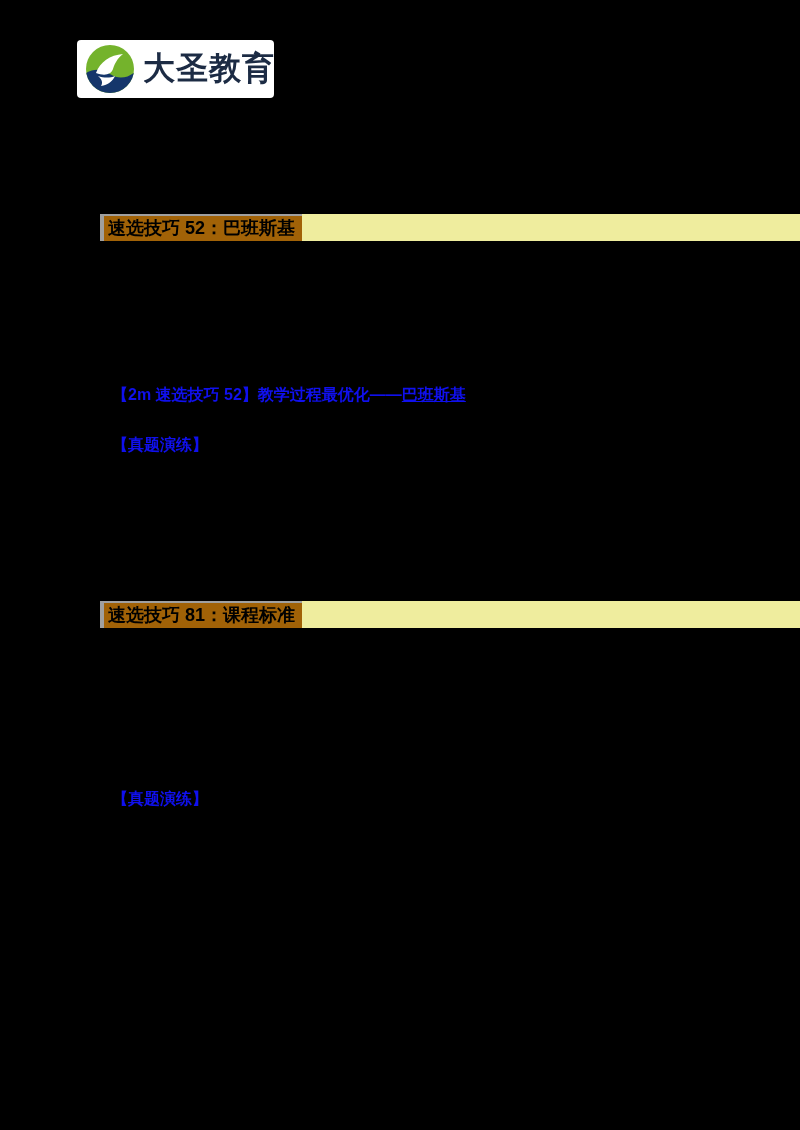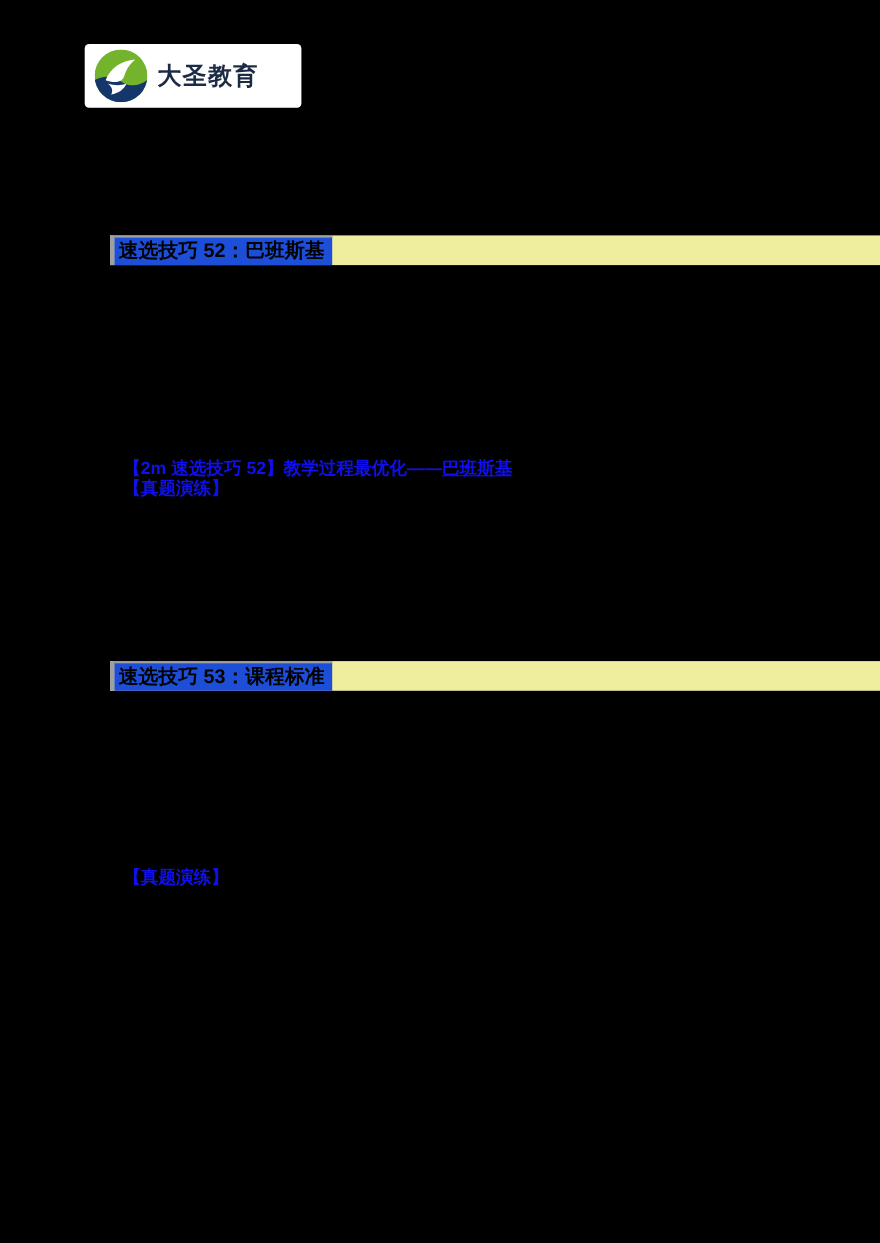--- a/index.html
+++ b/index.html
@@ -9,34 +9,34 @@
   }
 
   
   .logo-box{
     position:absolute;left:77px;top:40px;width:197px;height:58px;
     background:#ffffff;border-radius:4px;
     display:flex;align-items:center;padding-left:9px;box-sizing:border-box;
   }
   .logo-mark{width:48px;height:48px;flex:0 0 auto;}
   .brand{
-    font-size:22px;font-weight:600;color:#1c2b44;letter-spacing:1px;margin-left:9px;
+    font-size:32px;font-weight:600;color:#1c2b44;letter-spacing:1px;margin-left:9px;
     white-space:nowrap;
   }
 
   
   .heading-row{
     position:absolute;left:100px;width:700px;height:27px;
     background:#efed9e;
     border-left:4px solid #a0a0a0;box-sizing:border-box;
     white-space:nowrap;
   }
   .heading-hl{
     display:inline-block;height:27px;line-height:25px;
-    background:#1d4ed8;color:#000000;
+    background:#a16207;color:#000000;
     font-weight:bold;font-size:18px;
     padding:0 7px 0 4px;border-top:2px solid #a0a0a0;box-sizing:border-box;
   }
 
   
   .link-line{
     position:absolute;left:112px;height:22px;line-height:22px;white-space:nowrap;
   }
   .link{
     color:#1010ee;font-weight:bold;font-size:16px;text-decoration:none;cursor:pointer;
@@ -63,30 +63,30 @@
         <path d="M12 31 C18 33 24 33 29 31 C27 36 22 40 15 41 C17 38 16 34 12 31 Z" fill="#ffffff"></path>
       </g>
     </svg>
     <span class="brand">大圣教育</span>
   </div>
 
   <div class="heading-row" style="top:214px;">
     <span class="heading-hl">速选技巧 52：巴班斯基</span>
   </div>
 
-  <div class="link-line" style="top:416px;">
+  <div class="link-line" style="top:384px;">
     <a class="link"><span>【2m 速选技巧 52】教学过程最优化——</span><span class="u">巴班斯基</span></a>
   </div>
 
   <div class="link-line" style="top:434px;">
     <a class="link u">【真题演练】</a>
   </div>
 
   <div class="heading-row" style="top:601px;">
-    <span class="heading-hl">速选技巧 53：课程标准</span>
+    <span class="heading-hl">速选技巧 81：课程标准</span>
   </div>
 
 
   <div class="link-line" style="top:788px;">
     <a class="link u">【真题演练】</a>
   </div>
 
 </div>
 
 </body></html>

